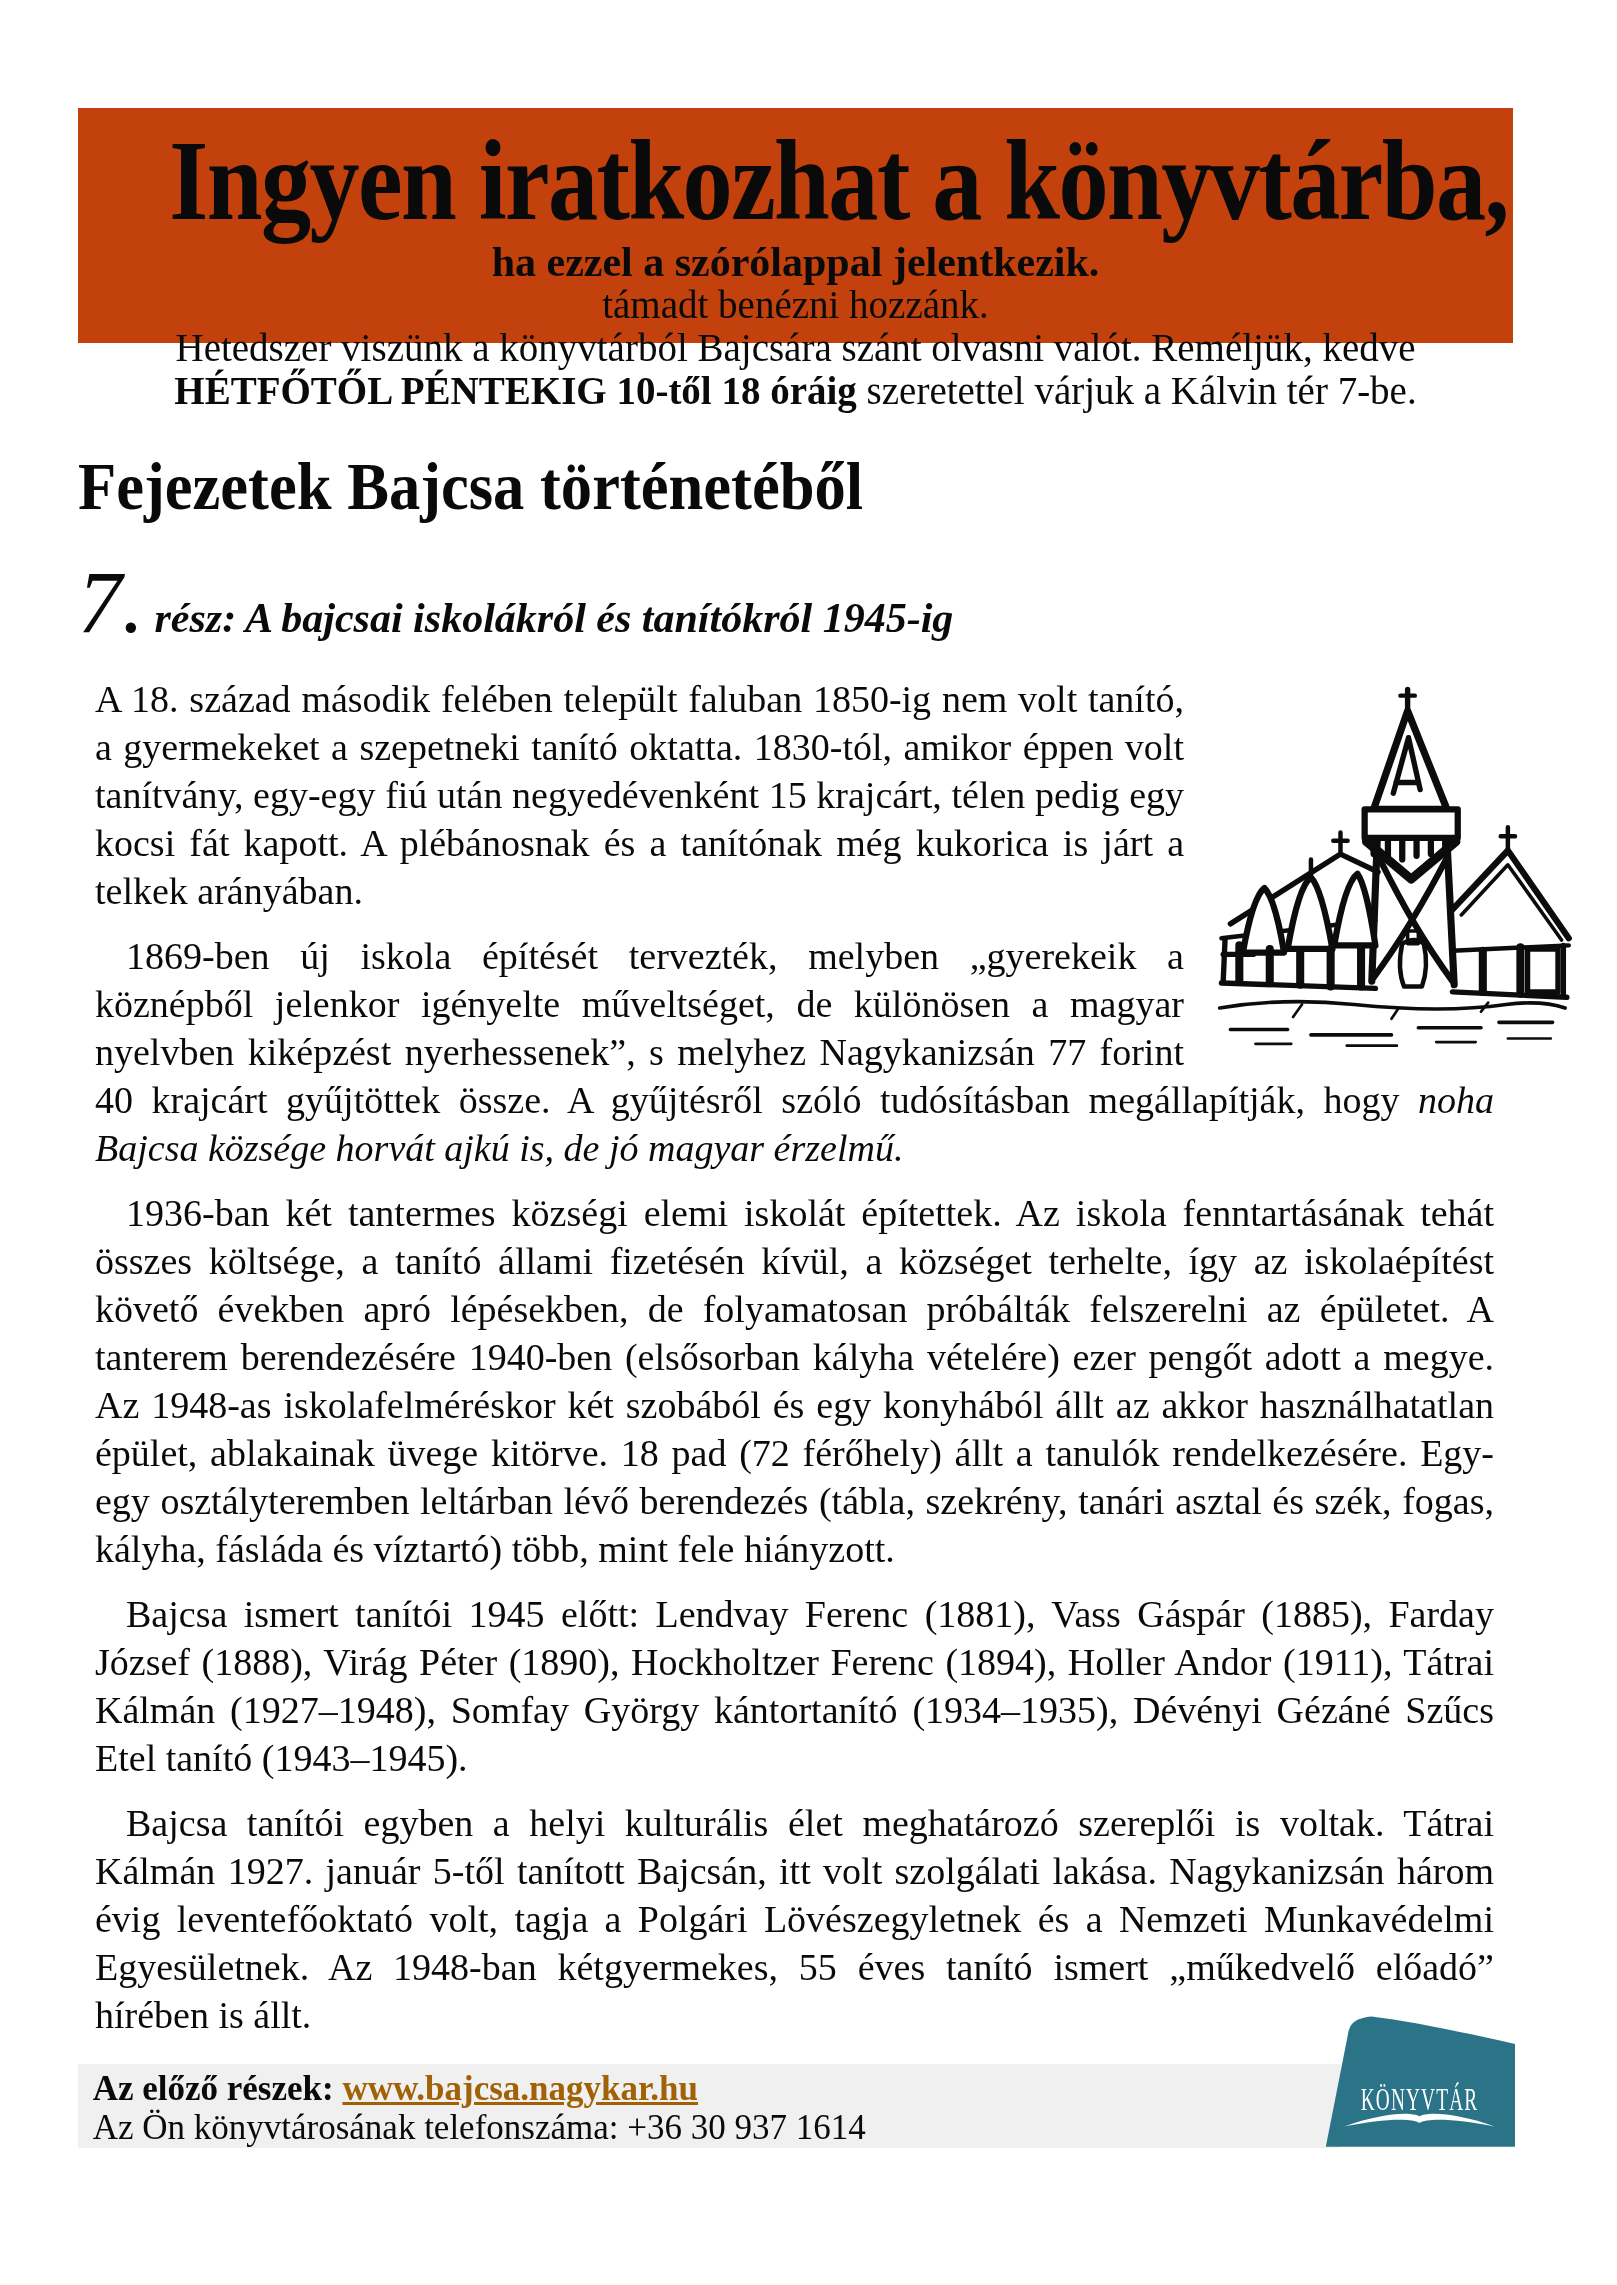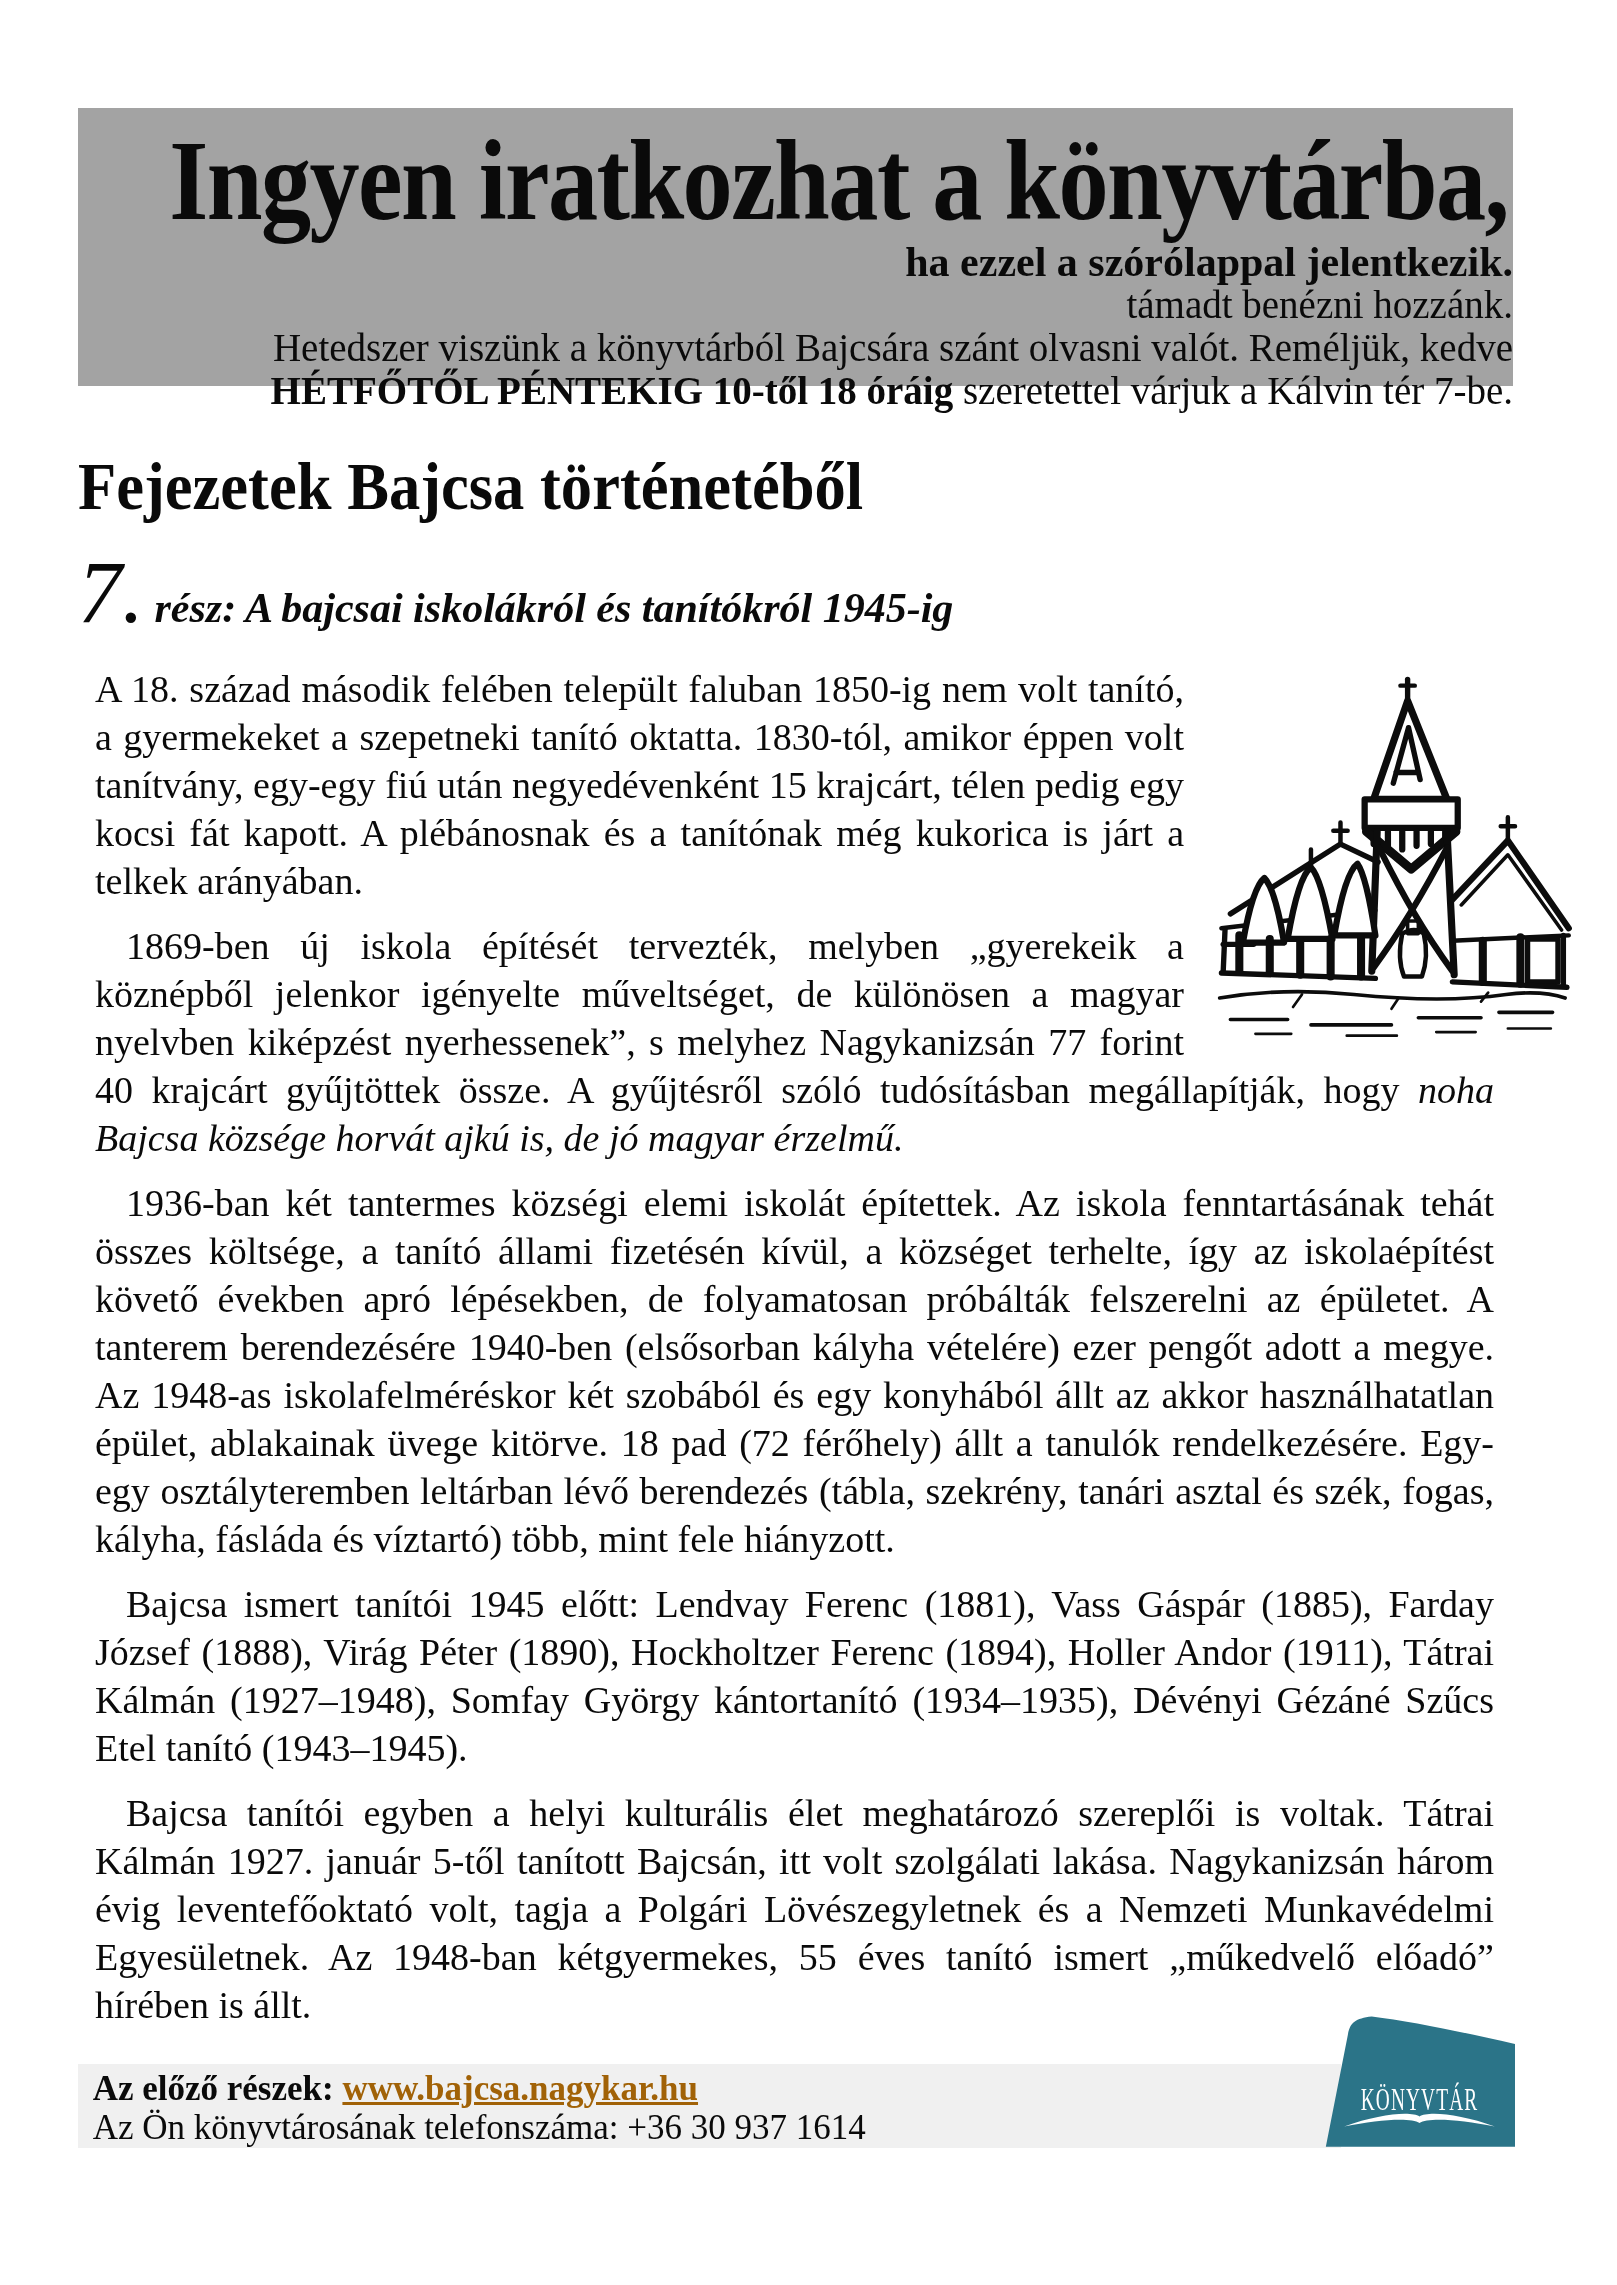--- a/index.html
+++ b/index.html
@@ -1,33 +1,33 @@
 <!DOCTYPE html>
 <html lang="hu" style="font-size:14.7px"><head>
 <meta charset="utf-8">
 <style>
   html,body{margin:0;padding:0;background:#ffffff;}
   .page{position:relative;width:1617px;height:2286px;background:#ffffff;
         font-family:"Liberation Serif", serif;color:#0a0a0a;overflow:hidden;}
 
   
-  .header-box{position:absolute;left:78px;top:108px;width:1435px;height:278px;
-              background:#a3a3a3;text-align:right;}
+  .header-box{position:absolute;left:78px;top:108px;width:1435px;height:235px;
+              background:#c2410c;text-align:center;}
   .header-title{display:inline-block;margin-top:14.7px;font-size:114px;font-weight:bold;
                 line-height:1.02;white-space:nowrap;letter-spacing:-1.8px;
                 transform:scaleX(0.88);}
   .header-subtitle{font-size:42px;font-weight:bold;line-height:1.0;margin-top:1.8px;}
   .header-line{font-size:39px;line-height:43px;}
   .hours b{font-weight:bold;}
 
   
   .article{position:absolute;left:78px;top:452px;width:1433px;}
   .article-heading{font-size:68px;font-weight:bold;line-height:1.0;
                    transform:scaleX(0.92);transform-origin:0 50%;white-space:nowrap;}
-  .part-line{margin-top:29px;line-height:1.0;}
+  .part-line{margin-top:39px;line-height:1.0;}
   .part-number{font-size:88px;font-style:italic;}
   .part-title{font-size:42px;font-weight:bold;font-style:italic;}
   .body-copy{margin-top:27.5px;font-size:38px;line-height:48px;text-align:justify;}
   .body-par{margin:17px;}
   .body-par.indent{text-indent:31px;}
   .it{font-style:italic;}
 
   .church-float{float:right;width:367px;height:367px;margin:9.2px -64px 5.5px 24px;}
   .church-float svg{display:block;}
 

